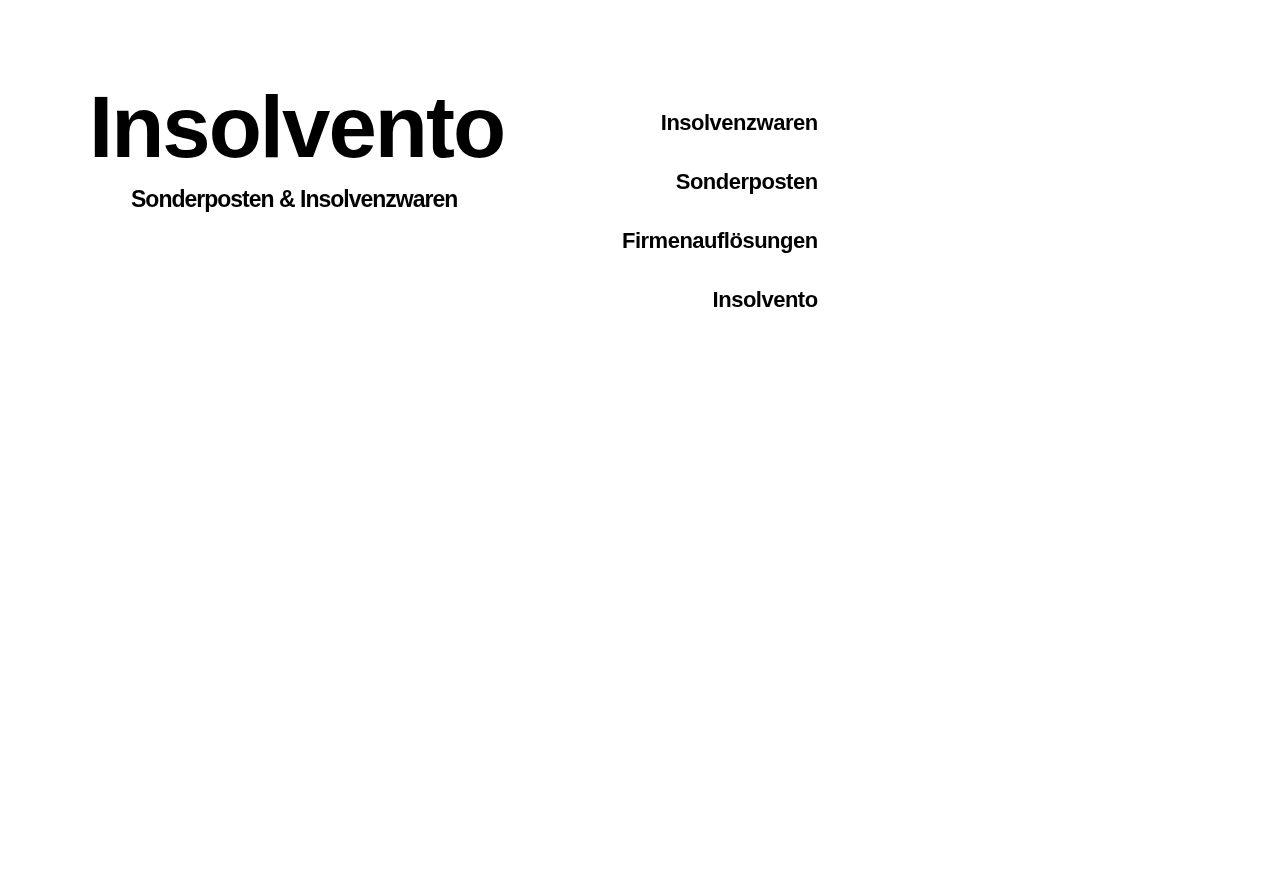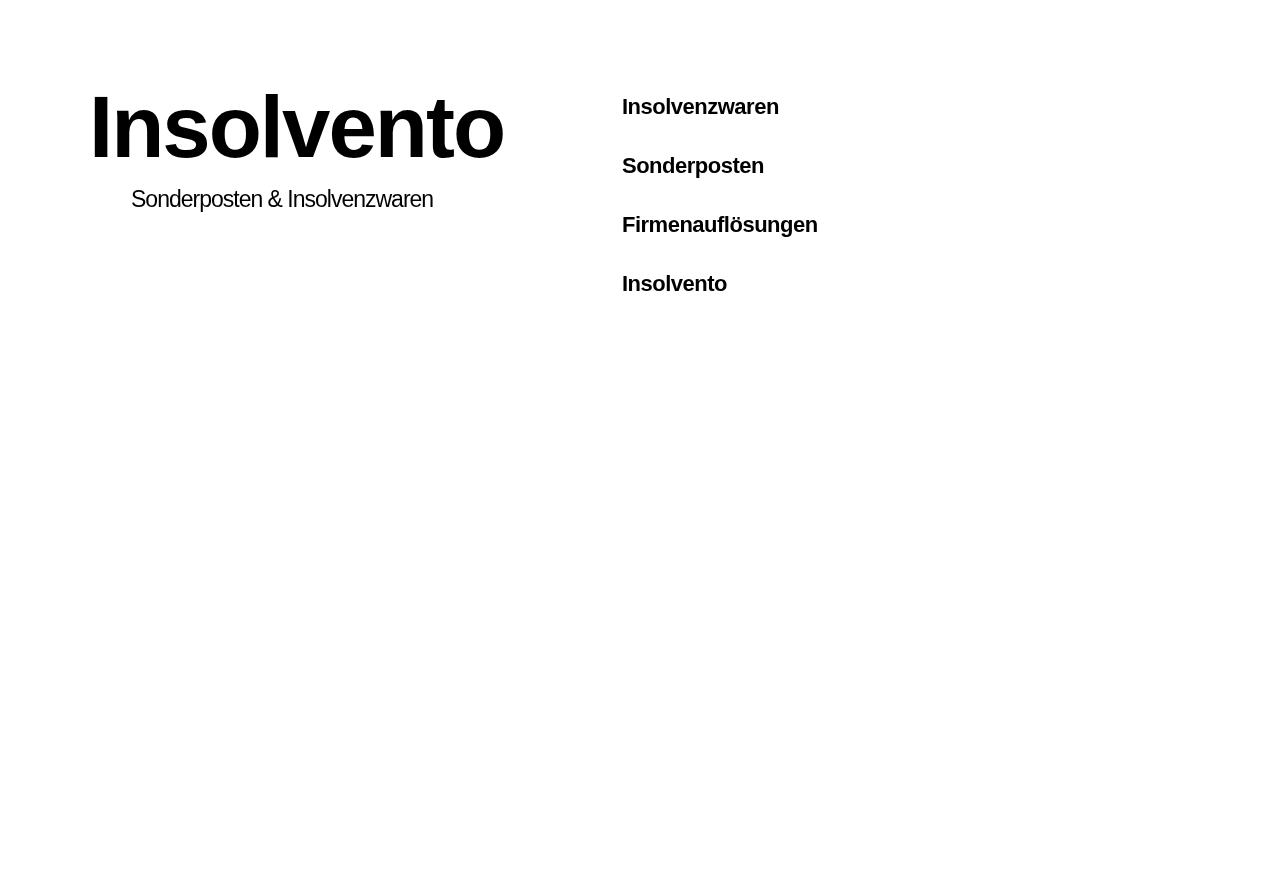--- a/index.html
+++ b/index.html
@@ -36,31 +36,32 @@
     font-weight: 700;
     letter-spacing: -2px;
     line-height: 1;
     color: var(--text-color);
     white-space: nowrap;
   }
   .brand-tagline {
     margin-top: 18px;
     margin-left: 42px;
     font-size: 23px;
-    font-weight: 400;
+    font-weight: 700;
     letter-spacing: -1px;
     line-height: 1;
     color: var(--text-color);
     white-space: nowrap;
   }
   
   .main-nav {
     position: absolute;
     left: 622px;
-    top: 96px;
+    top: 112px;
+    text-align: right;
   }
   .nav-item {
     display: block;
     font-size: 22px;
     font-weight: 700;
     letter-spacing: -0.5px;
     line-height: 22px;
     margin-bottom: 37px;
     color: var(--text-color);
     text-decoration: none;

